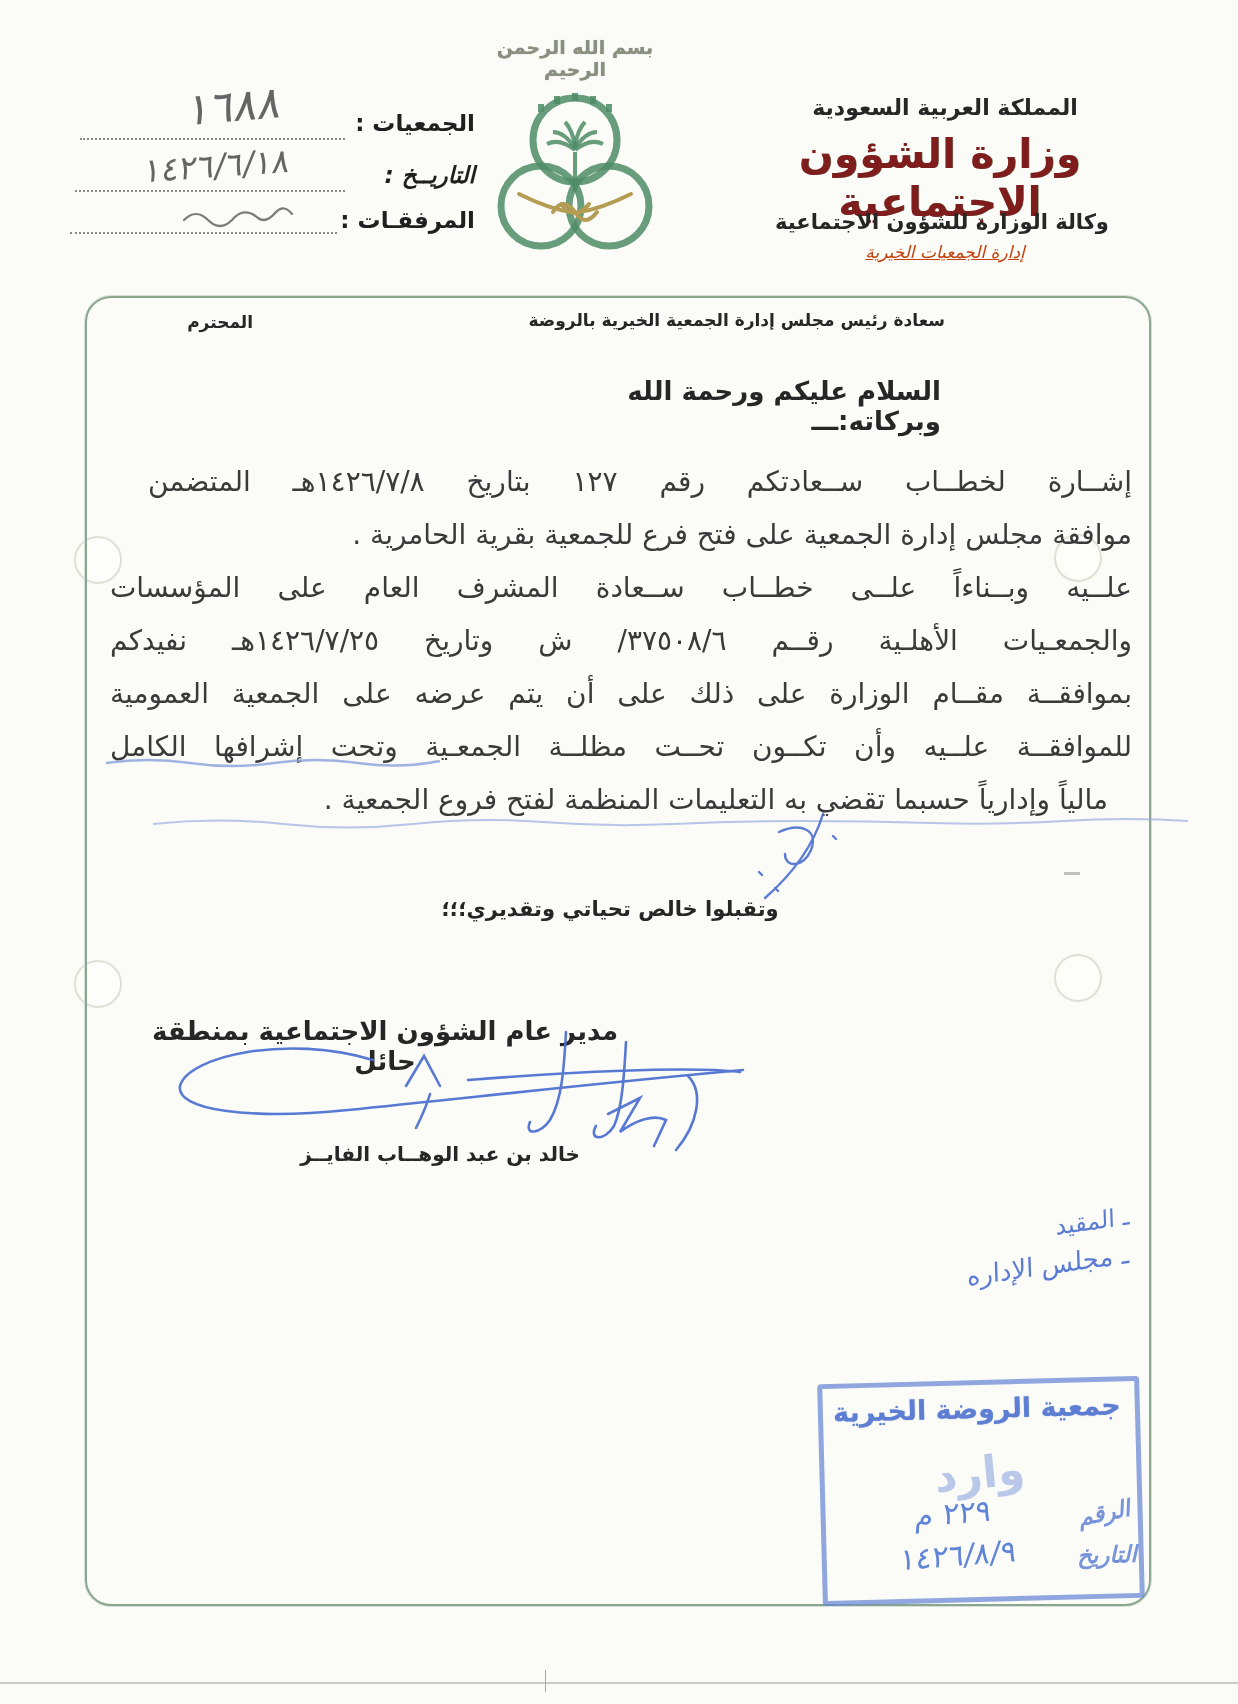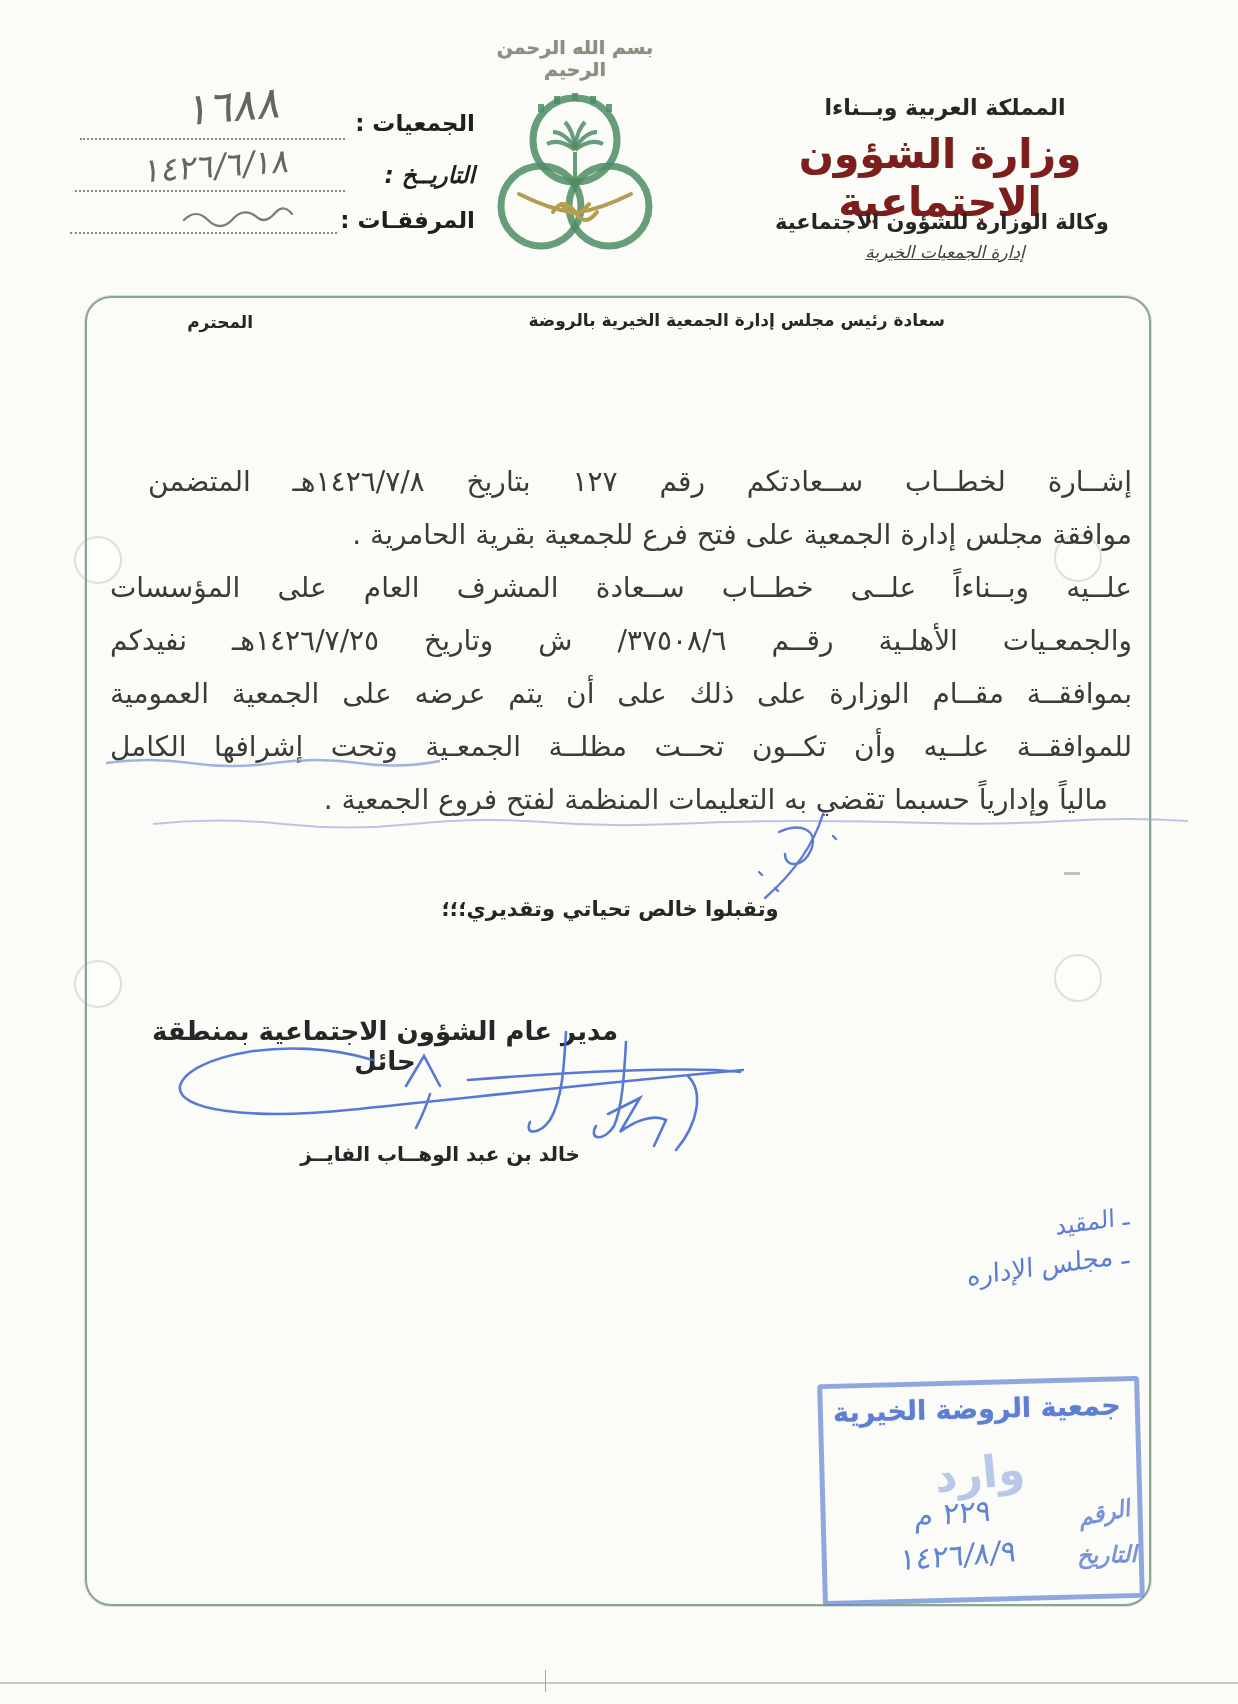--- a/index.html
+++ b/index.html
@@ -13,21 +13,21 @@
   .abs{position:absolute;}
   .ar{direction:rtl;font-family:"DejaVu Sans",sans-serif;color:#383838;}
   .c{text-align:center;}
   .r{text-align:right;}
   .bold{font-weight:bold;color:#262626;}
   .just{text-align:justify;text-align-last:justify;}
   .basmala{font-size:19px;color:#8a9080;font-weight:bold;text-shadow:0 0 1px #9aa090;}
   .country{font-size:22px;}
   .ministry{font-size:41px;font-weight:bold;color:#7f1d1d;text-shadow:0.5px 0 0 #76a182;}
   .agency{font-size:21px;}
-  .dept{font-size:17px;font-style:italic;text-decoration:underline;color:#404040;}
+  .dept{font-size:17px;font-style:italic;text-decoration:underline;color:#c2410c;}
   .field-label{font-size:23px;font-weight:bold;color:#1f1f1f;}
   .dotline{border-bottom:2px dotted #8a8a84;height:0;}
   .hand-gray{color:#4c4c4c;opacity:.85;}
   .hand-num{font-size:44px;letter-spacing:16px;transform:rotate(-5deg) skewX(-12deg);}
   .hand-date{font-size:33px;letter-spacing:3px;transform:rotate(-4deg) skewX(-10deg);}
   .greenbox{border:2px solid #8aa68f;border-radius:26px;box-shadow:0 0 0 1px #d7e0d8;}
   .head1{font-size:17px;}
   .body-line{font-size:28px;line-height:40px;color:#3a3a3a;}
   .closing{font-size:21px;}
   .sig-title{font-size:26px;}
@@ -82,21 +82,21 @@
 
       <g fill="none" stroke="#b49c52" stroke-width="4" stroke-linecap="round">
         <path d="M24,106 C44,116 62,122 76,124"></path>
         <path d="M136,106 C116,116 98,122 84,124"></path>
         <path d="M58,124 q10,-16 22,0 q10,16 22,0"></path>
         <path d="M66,116 q14,18 28,0"></path>
       </g>
     </svg>
   </div>
 
-  <div class="abs ar c bold country" style="left:770px;top:95px;width:350px;">المملكة العربية وبــناءا</div>
+  <div class="abs ar c bold country" style="left:770px;top:95px;width:350px;">المملكة العربية السعودية</div>
   <div class="abs ar c ministry" style="left:745px;top:130px;width:390px;">وزارة الشؤون الاجتماعية</div>
   <div class="abs ar c bold agency" style="left:762px;top:210px;width:360px;">وكالة الوزارة للشؤون الاجتماعية</div>
   <div class="abs ar c dept" style="left:800px;top:242px;width:290px;">إدارة الجمعيات الخيرية</div>
 
   <div class="abs ar field-label" style="left:345px;top:110px;width:130px;">الجمعيات :</div>
   <div class="abs dotline" style="left:80px;top:138px;width:265px;"></div>
   <div class="abs ar c hand-gray hand-num" style="left:115px;top:80px;width:240px;">١٦٨٨</div>
 
   <div class="abs ar field-label" style="left:345px;top:162px;width:130px;font-style:italic;">التاريــخ :</div>
   <div class="abs dotline" style="left:75px;top:190px;width:270px;"></div>
@@ -114,20 +114,21 @@
   <div class="abs hole" style="left:74px;top:960px;"></div>
   <div class="abs hole" style="left:1054px;top:534px;"></div>
   <div class="abs hole" style="left:1054px;top:954px;"></div>
   <div class="abs" style="left:1064px;top:872px;width:16px;height:3px;background:#9a9a94;opacity:.6;"></div>
 
   <div class="abs greenbox" style="left:85px;top:296px;width:1062px;height:1306px;"></div>
 
   <div class="abs ar r bold head1" style="left:300px;top:310px;width:645px;">سعادة رئيس مجلس إدارة الجمعية الخيرية بالروضة</div>
   <div class="abs ar bold head1" style="left:133px;top:312px;width:120px;">المحترم</div>
 
+  <div class="abs ar r bold" style="left:500px;top:376px;width:441px;font-size:26px;">السلام عليكم ورحمة الله وبركاته:ـــ</div>
 
   <div class="abs ar body-line just" style="left:148px;top:462px;width:984px;">إشــارة لخطــاب ســعادتكم رقم ١٢٧ بتاريخ ١٤٢٦/٧/٨هـ المتضمن</div>
   <div class="abs ar body-line r" style="left:110px;top:515px;width:1022px;">موافقة مجلس إدارة الجمعية على فتح فرع للجمعية بقرية الحامرية .</div>
   <div class="abs ar body-line just" style="left:110px;top:568px;width:1022px;">علــيه وبــناءاً علــى خطــاب ســعادة المشرف العام على المؤسسات</div>
   <div class="abs ar body-line just" style="left:110px;top:621px;width:1022px;">والجمعـيات الأهلـية رقــم ٣٧٥٠٨/٦/ ش وتاريخ ١٤٢٦/٧/٢٥هـ نفيدكم</div>
   <div class="abs ar body-line just" style="left:110px;top:674px;width:1022px;">بموافقــة مقــام الوزارة على ذلك على أن يتم عرضه على الجمعية العمومية</div>
   <div class="abs ar body-line just" style="left:110px;top:727px;width:1022px;">للموافقــة علــيه وأن تكــون تحــت مظلــة الجمعـية وتحت إشرافها الكامل</div>
   <div class="abs ar body-line r" style="left:110px;top:780px;width:1022px;padding-left:0;padding-right:24px;box-sizing:border-box;">مالياً وإدارياً حسبما تقضي به التعليمات المنظمة لفتح فروع الجمعية .</div>
 
   <div class="abs" style="left:103px;top:754px;width:340px;height:14px;">

